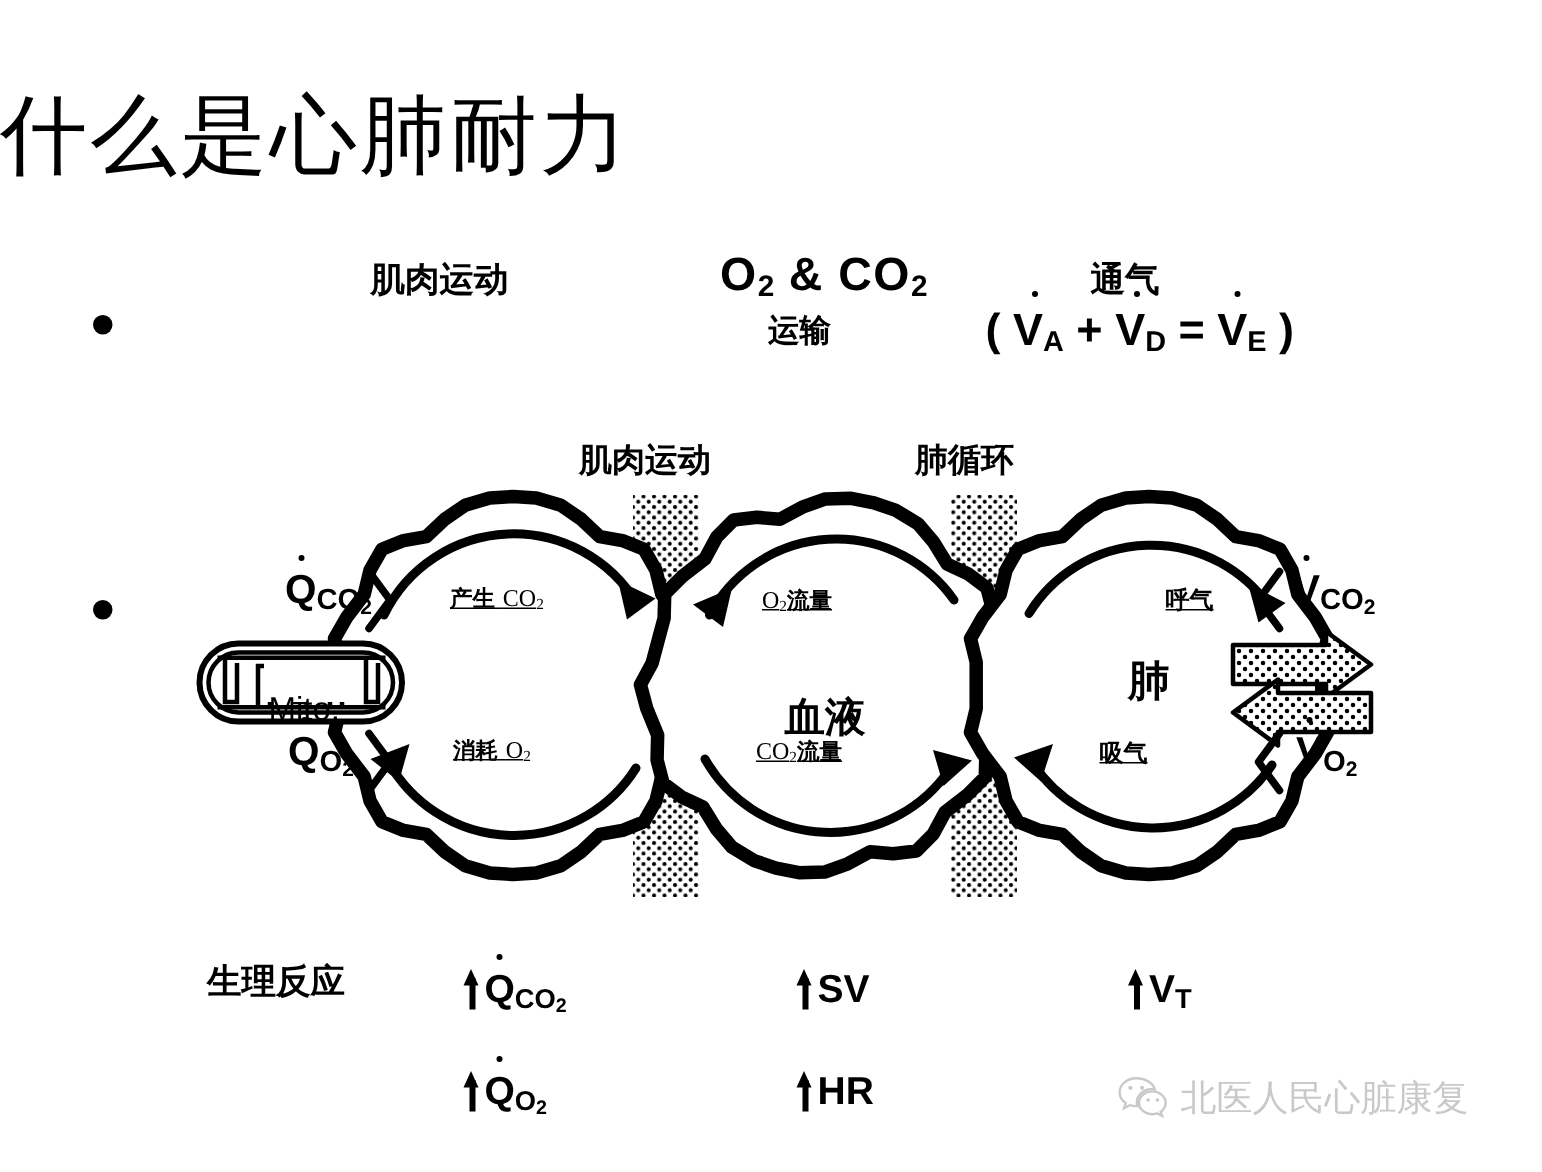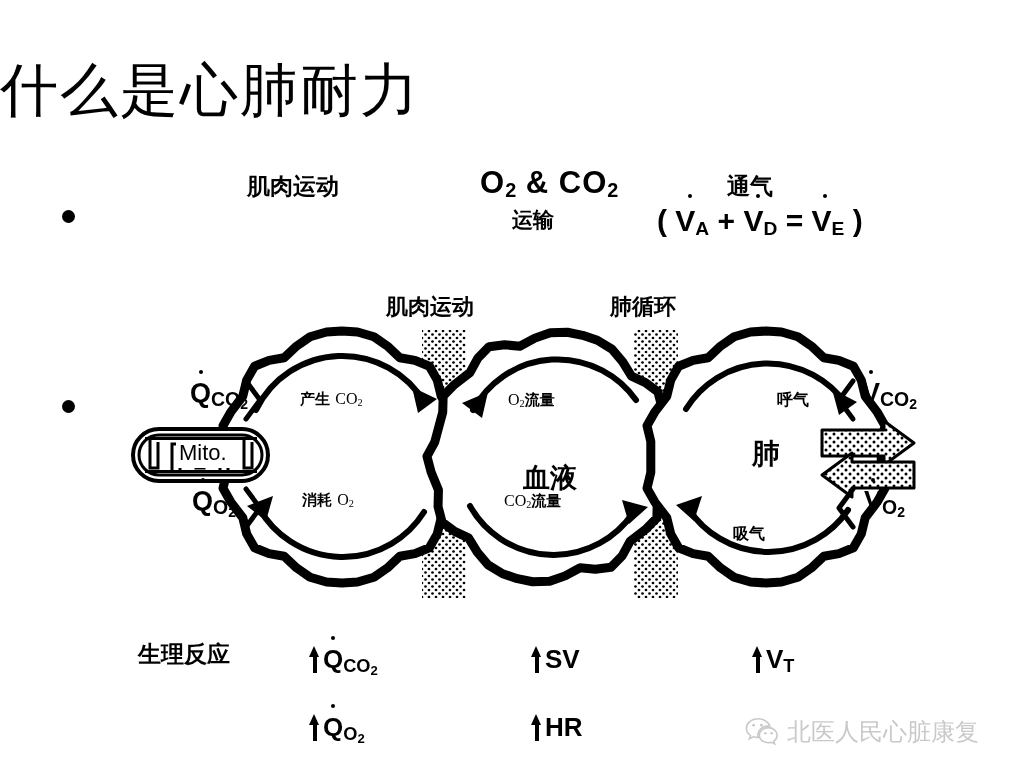--- a/index.html
+++ b/index.html
@@ -89,20 +89,21 @@
     font-family: "DejaVu Sans", "Liberation Sans", sans-serif;
     font-weight: bold;
   }
   .flow-lbl {
     position: absolute;
     color: #000;
     white-space: nowrap;
     font-family: "DejaVu Sans", "Liberation Sans", sans-serif;
     font-size: 15px;
     font-weight: bold;
+    text-decoration: underline;
   }
   .flow-lbl .roman {
     font-family: "Liberation Serif", "DejaVu Serif", serif;
     font-weight: normal;
     font-size: 16px;
   }
 
   
   .qv {
     position: absolute;
@@ -365,42 +366,42 @@
     </span><sub style="font-size:0.72em;"><span>CO</span><sub style="font-size:0.72em;">2</sub></sub>
   </div>
 
   <div class="qv" style="left:864px; top:486px;">
     <span class="dotwrap">
       <span class="dot"></span>
       <span>V</span>
     </span><sub style="font-size:0.72em;"><span>O</span><sub style="font-size:0.72em;">2</sub></sub>
   </div>
 
-  <div class="lbl" style="left:179px; top:440px; font-size:22px; font-family:'Liberation Sans', sans-serif;">Mito.</div>
+  <div class="lbl" style="left:179px; top:460px; font-size:22px; font-family:'Liberation Sans', sans-serif;">Mito.</div>
 
   <div class="flow-lbl" style="left:300px; top:390px;">
     <span>产生</span>
     <span class="roman"><span>CO</span><sub>2</sub></span>
   </div>
   <div class="flow-lbl" style="left:302px; top:491px;text-align:center;">
     <span>消耗</span>
     <span class="roman"><span>O</span><sub>2</sub></span>
   </div>
 
   <div class="flow-lbl" style="left:508px; top:391px;">
     <span class="roman"><span>O</span><sub>2</sub></span><span>流量</span>
   </div>
   <div class="gear-core" style="left:500px; top:460px; width:100px; font-size:27px;">血液</div>
   <div class="flow-lbl" style="left:504px; top:492px;">
     <span class="roman"><span>CO</span><sub>2</sub></span><span>流量</span>
   </div>
 
   <div class="flow-lbl" style="left:733px; top:390px; font-size:16px;margin-left:44px;">呼气</div>
   <div class="gear-core" style="left:716px; top:435px; width:100px; font-size:28px;">肺</div>
-  <div class="flow-lbl" style="left:733px; top:492px; font-size:16px;margin-top:32px;">吸气</div>
+  <div class="flow-lbl" style="left:733px; top:492px; font-size:16px;">吸气</div>
 
   <div class="lbl cjk resp-title">生理反应</div>
 
   <div class="resp" style="left:309px; top:644px;">
     <span class="uparrow"></span><span class="dotwrap"><span class="dot"></span><span>Q</span></span><sub style="font-size:0.70em;"><span>CO</span><sub style="font-size:0.72em;">2</sub></sub>
   </div>
 
   <div class="resp" style="left:309px; top:712px;">
     <span class="uparrow"></span><span class="dotwrap"><span class="dot"></span><span>Q</span></span><sub style="font-size:0.70em;"><span>O</span><sub style="font-size:0.72em;">2</sub></sub>
   </div>

